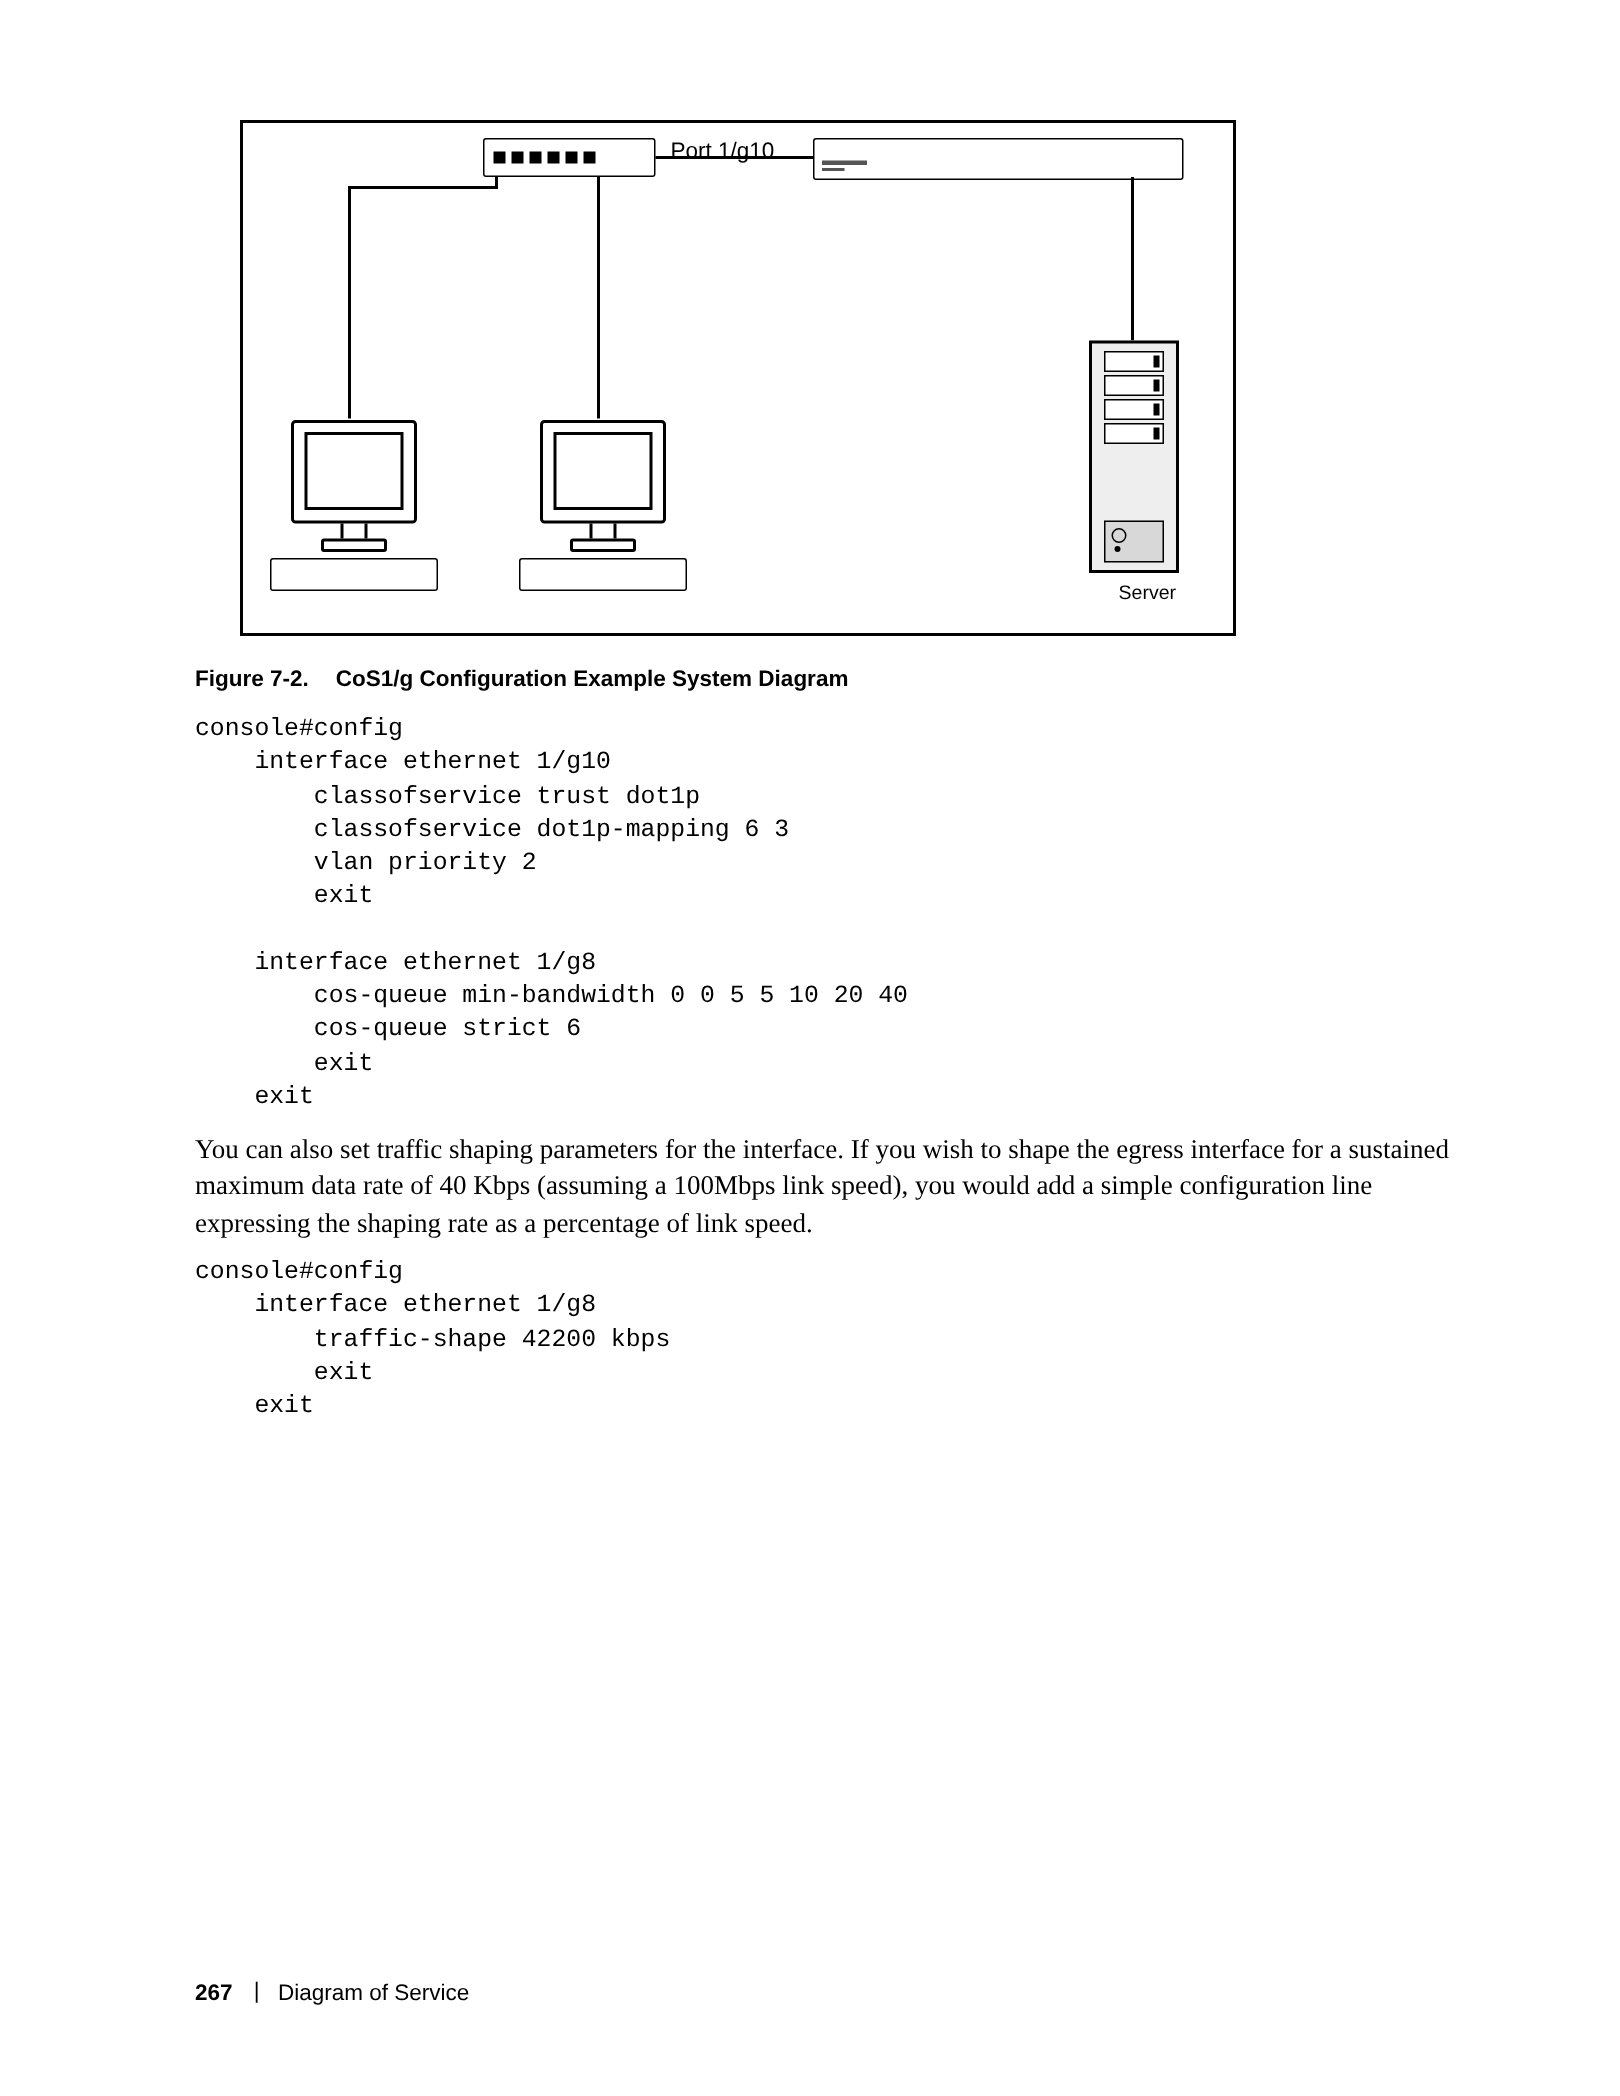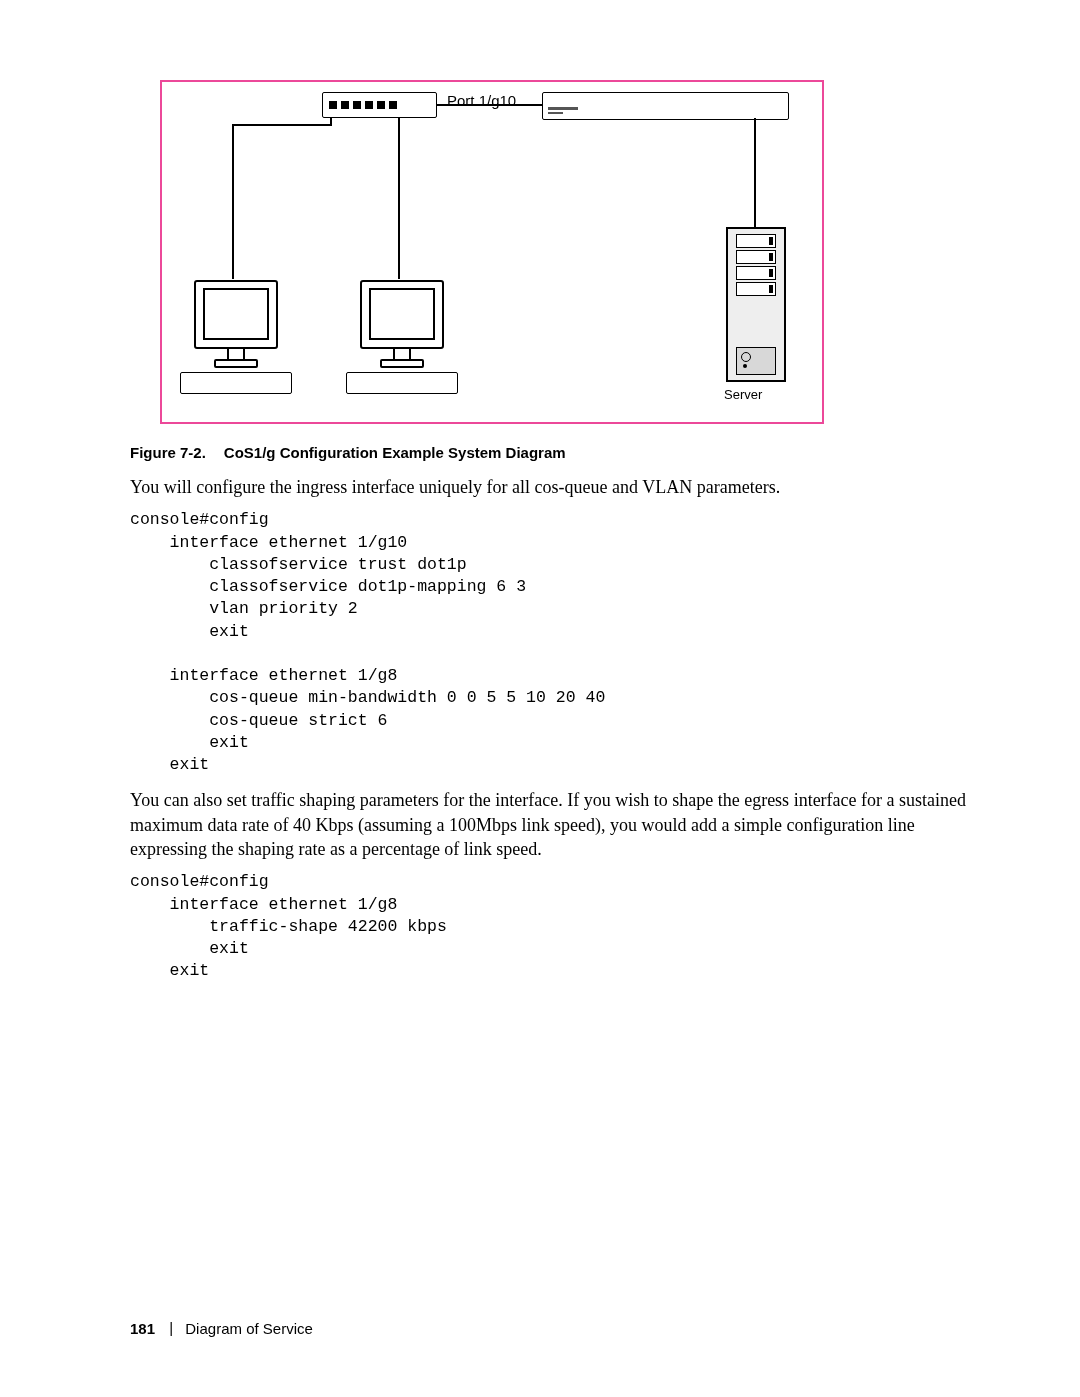--- a/index.html
+++ b/index.html
@@ -10,21 +10,21 @@
     color: #000;
   }
   .page {
     width: 1080px;
     height: 1397px;
     position: relative;
     box-sizing: border-box;
     padding: 60px 110px 60px 130px;
   }
   .diagram {
-    border: 2px solid #ec4899;
+    border: 2px solid #000000;
     width: 660px;
     height: 340px;
     margin: 20px 0 20px 30px;
     position: relative;
     background: #fff;
   }
   .port-label {
     position: absolute;
     font-family: Arial, Helvetica, sans-serif;
     font-size: 15px;
@@ -162,21 +162,21 @@
     width: 4px; height: 4px; background: #000; border-radius: 50%;
     top: 16px; left: 6px;
   }
   .server-label {
     position: absolute;
     right: 38px;
     top: 305px;
     font-family: Arial, Helvetica, sans-serif;
     font-size: 13px;
     width: 60px;
-    text-align: left;
+    text-align: right;
   }
   .caption {
     font-family: Arial, Helvetica, sans-serif;
     font-weight: bold;
     font-size: 15px;
     margin: 10px 0 14px 0;
   }
   .cap-num { margin-right: 18px; }
   .body-text {
     font-size: 18px;
@@ -258,21 +258,20 @@
       <div style="flex:1"></div>
       <div class="server-panel"></div>
     </div>
     <div class="server-label">Server</div>
   </div>
 
   <div class="caption">
     <span class="cap-num">Figure 7-2.</span><span>CoS1/g Configuration Example System Diagram</span>
   </div>
 
-  <div class="body-text">You will configure the ingress interface uniquely for all cos-queue and VLAN parameters.</div>
 
   <div class="code">console#config
     interface ethernet 1/g10
         classofservice trust dot1p
         classofservice dot1p-mapping 6 3
         vlan priority 2
         exit
 
     interface ethernet 1/g8
         cos-queue min-bandwidth 0 0 5 5 10 20 40
@@ -282,18 +281,18 @@
 
   <div class="body-text">You can also set traffic shaping parameters for the interface. If you wish to shape the egress interface for a sustained maximum data rate of 40 Kbps (assuming a 100Mbps link speed), you would add a simple configuration line expressing the shaping rate as a percentage of link speed.</div>
 
   <div class="code">console#config
     interface ethernet 1/g8
         traffic-shape 42200 kbps
         exit
     exit</div>
 
   <div class="footer">
-    <span class="pg">181</span>
+    <span class="pg">267</span>
     <span class="sep">|</span>
     <span>Diagram of Service</span>
   </div>
 
 </div>
 
 </body></html>

